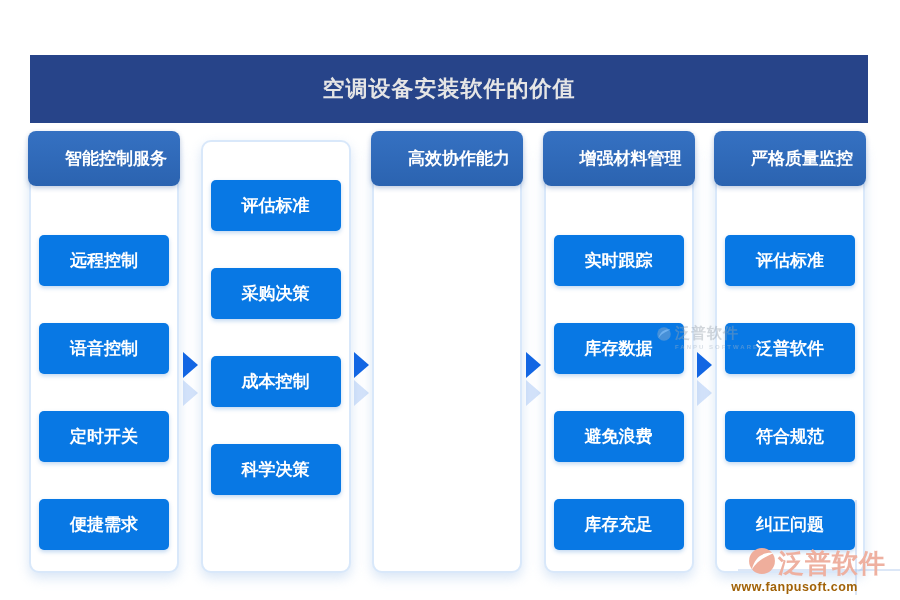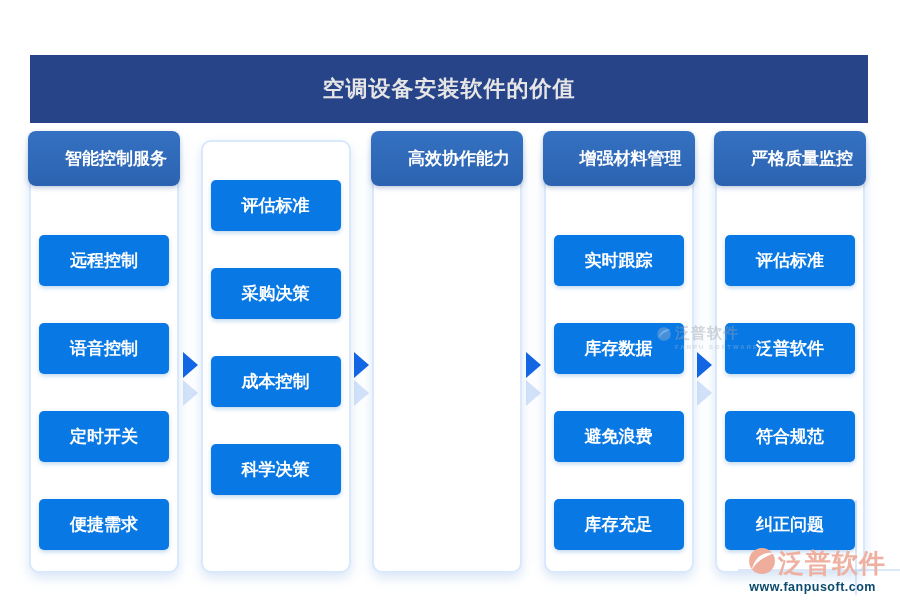--- a/index.html
+++ b/index.html
@@ -130,26 +130,26 @@
   }
   .footer-logo-row .logo-icon { color: #efae9c; margin-right: 2px; }
   .footer-brand {
     color: #eeb0a0;
     font-size: 26px;
     font-weight: bold;
     letter-spacing: 1px;
     line-height: 1;
   }
   .footer-url {
-    color: #0c4a6e;
+    color: #a16207;
     font-size: 12.5px;
     font-weight: bold;
     letter-spacing: 0.5px;
     margin-top: 1px;
-    margin-right: 10px;
+    margin-right: 28px;
   }
 </style>
 </head>
 <body>
 
 <div class="banner">空调设备安装软件的价值</div>
 
 <div class="columns">
 
   <div class="column">

